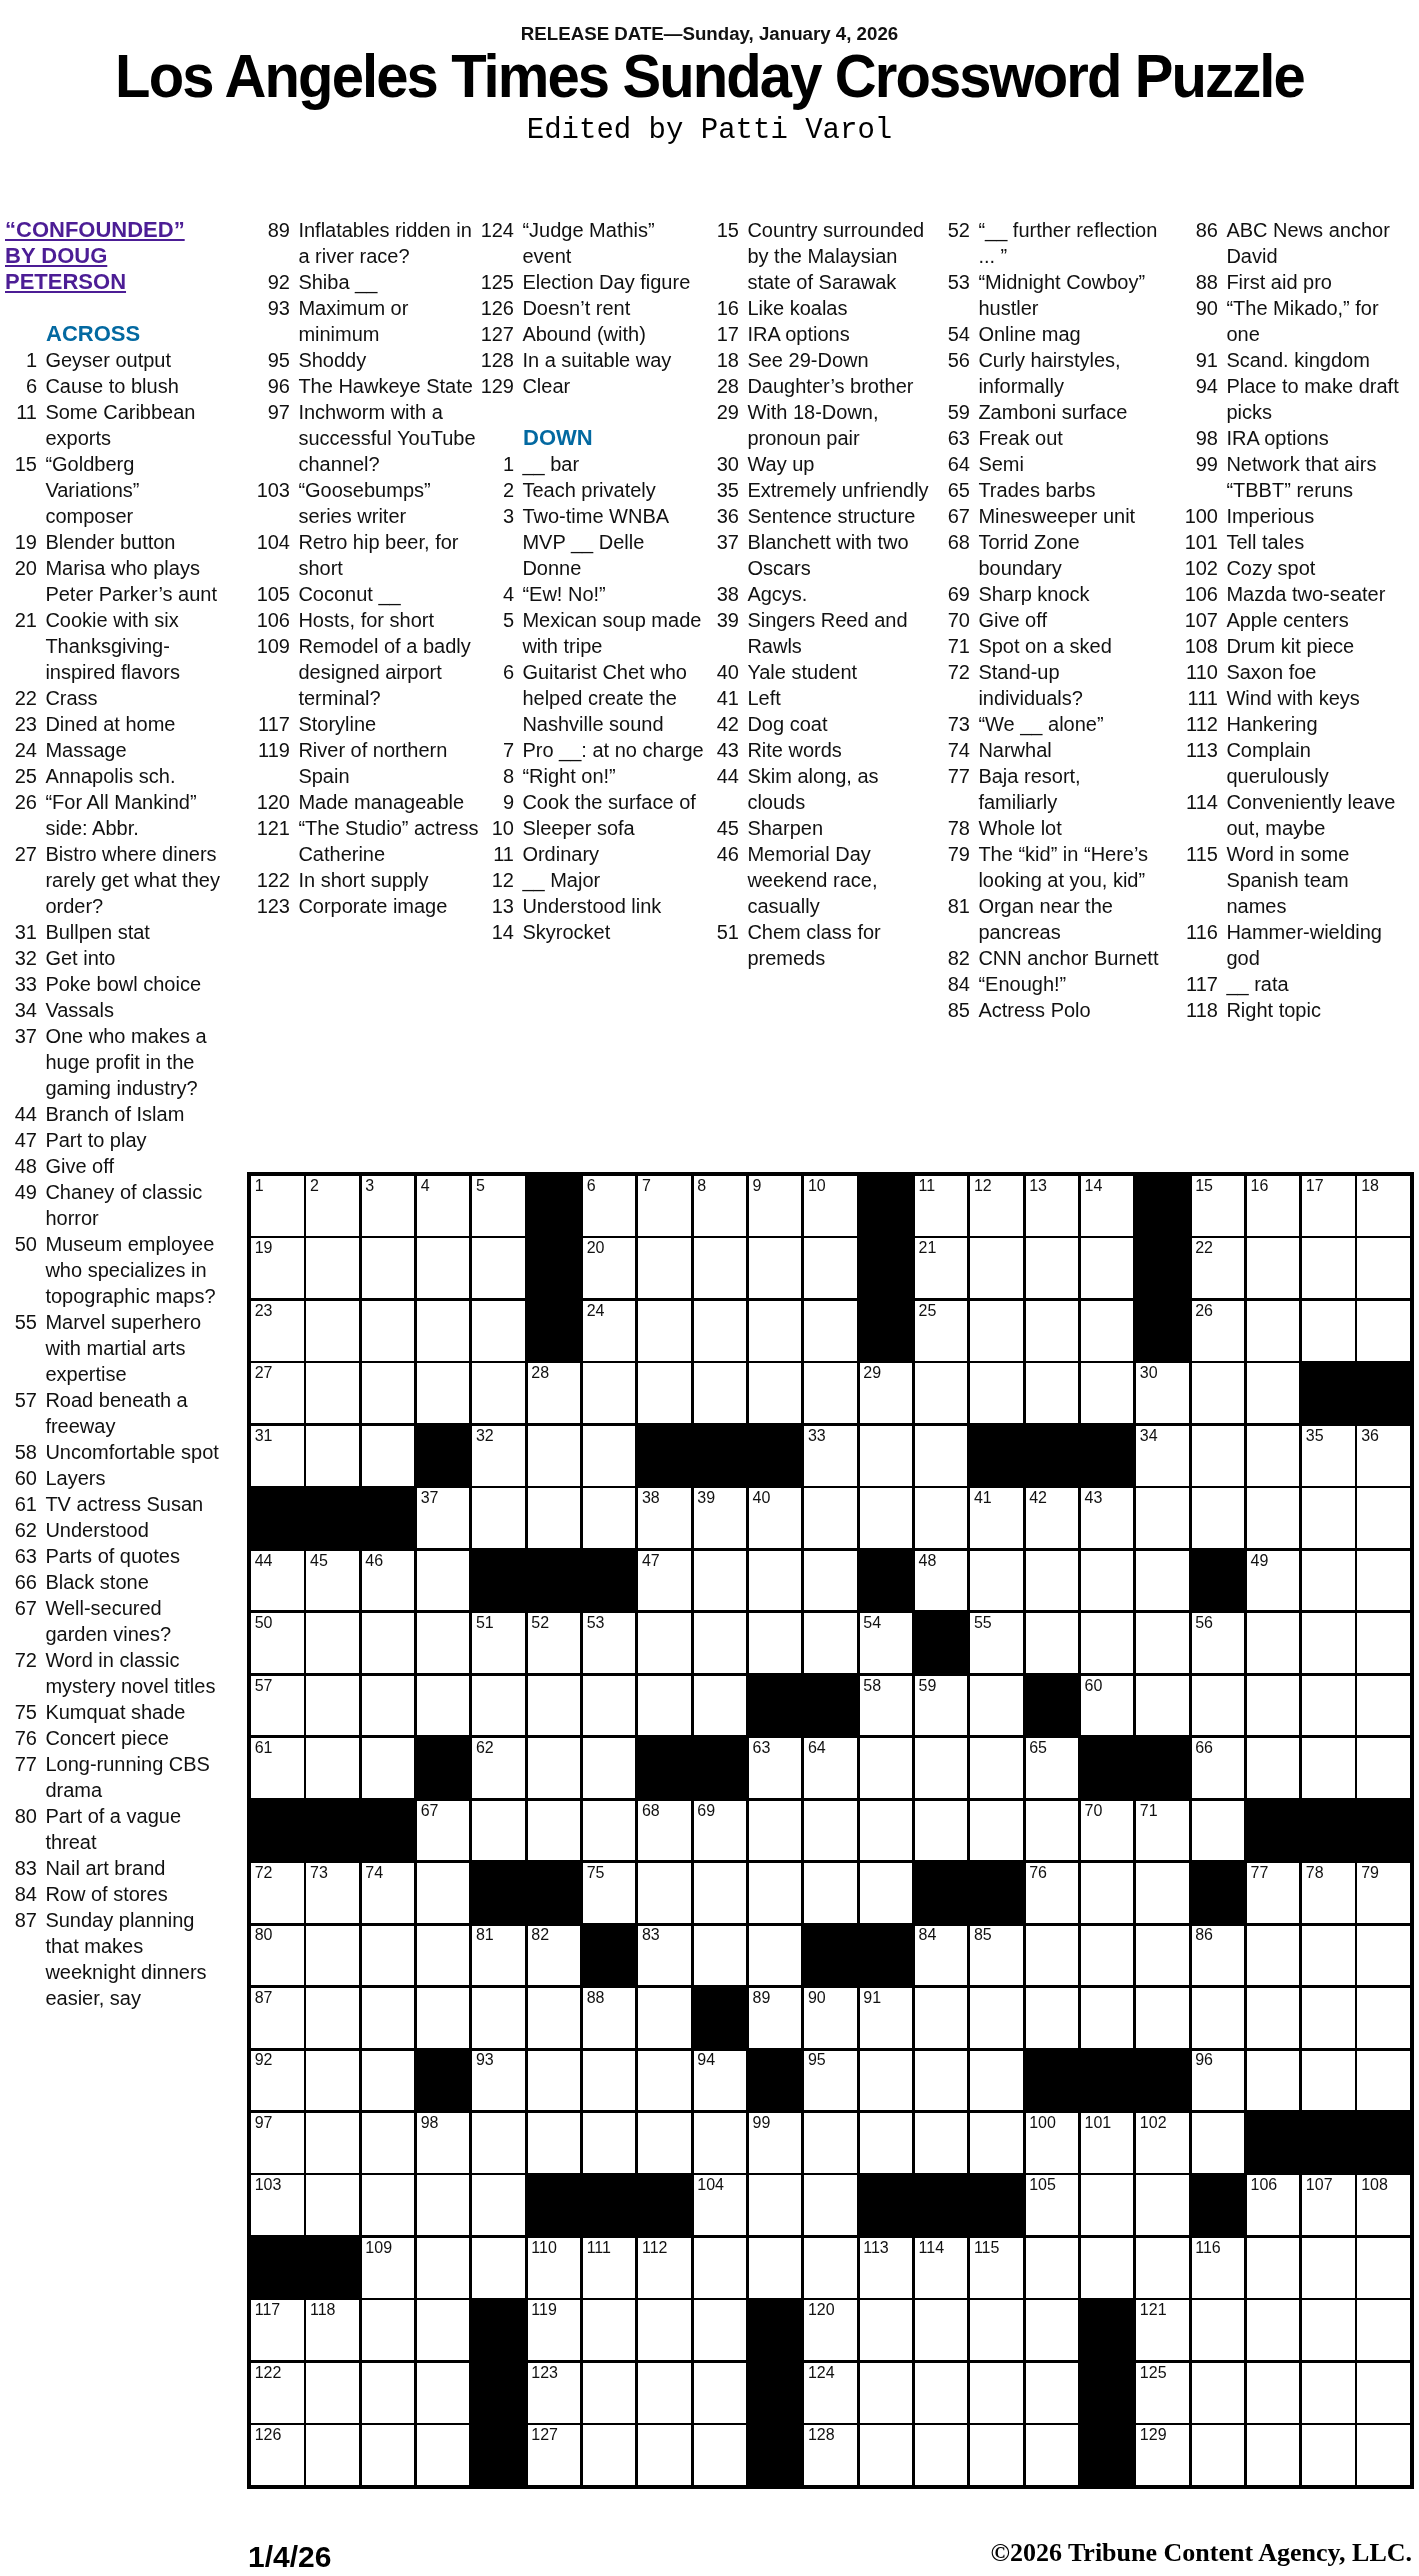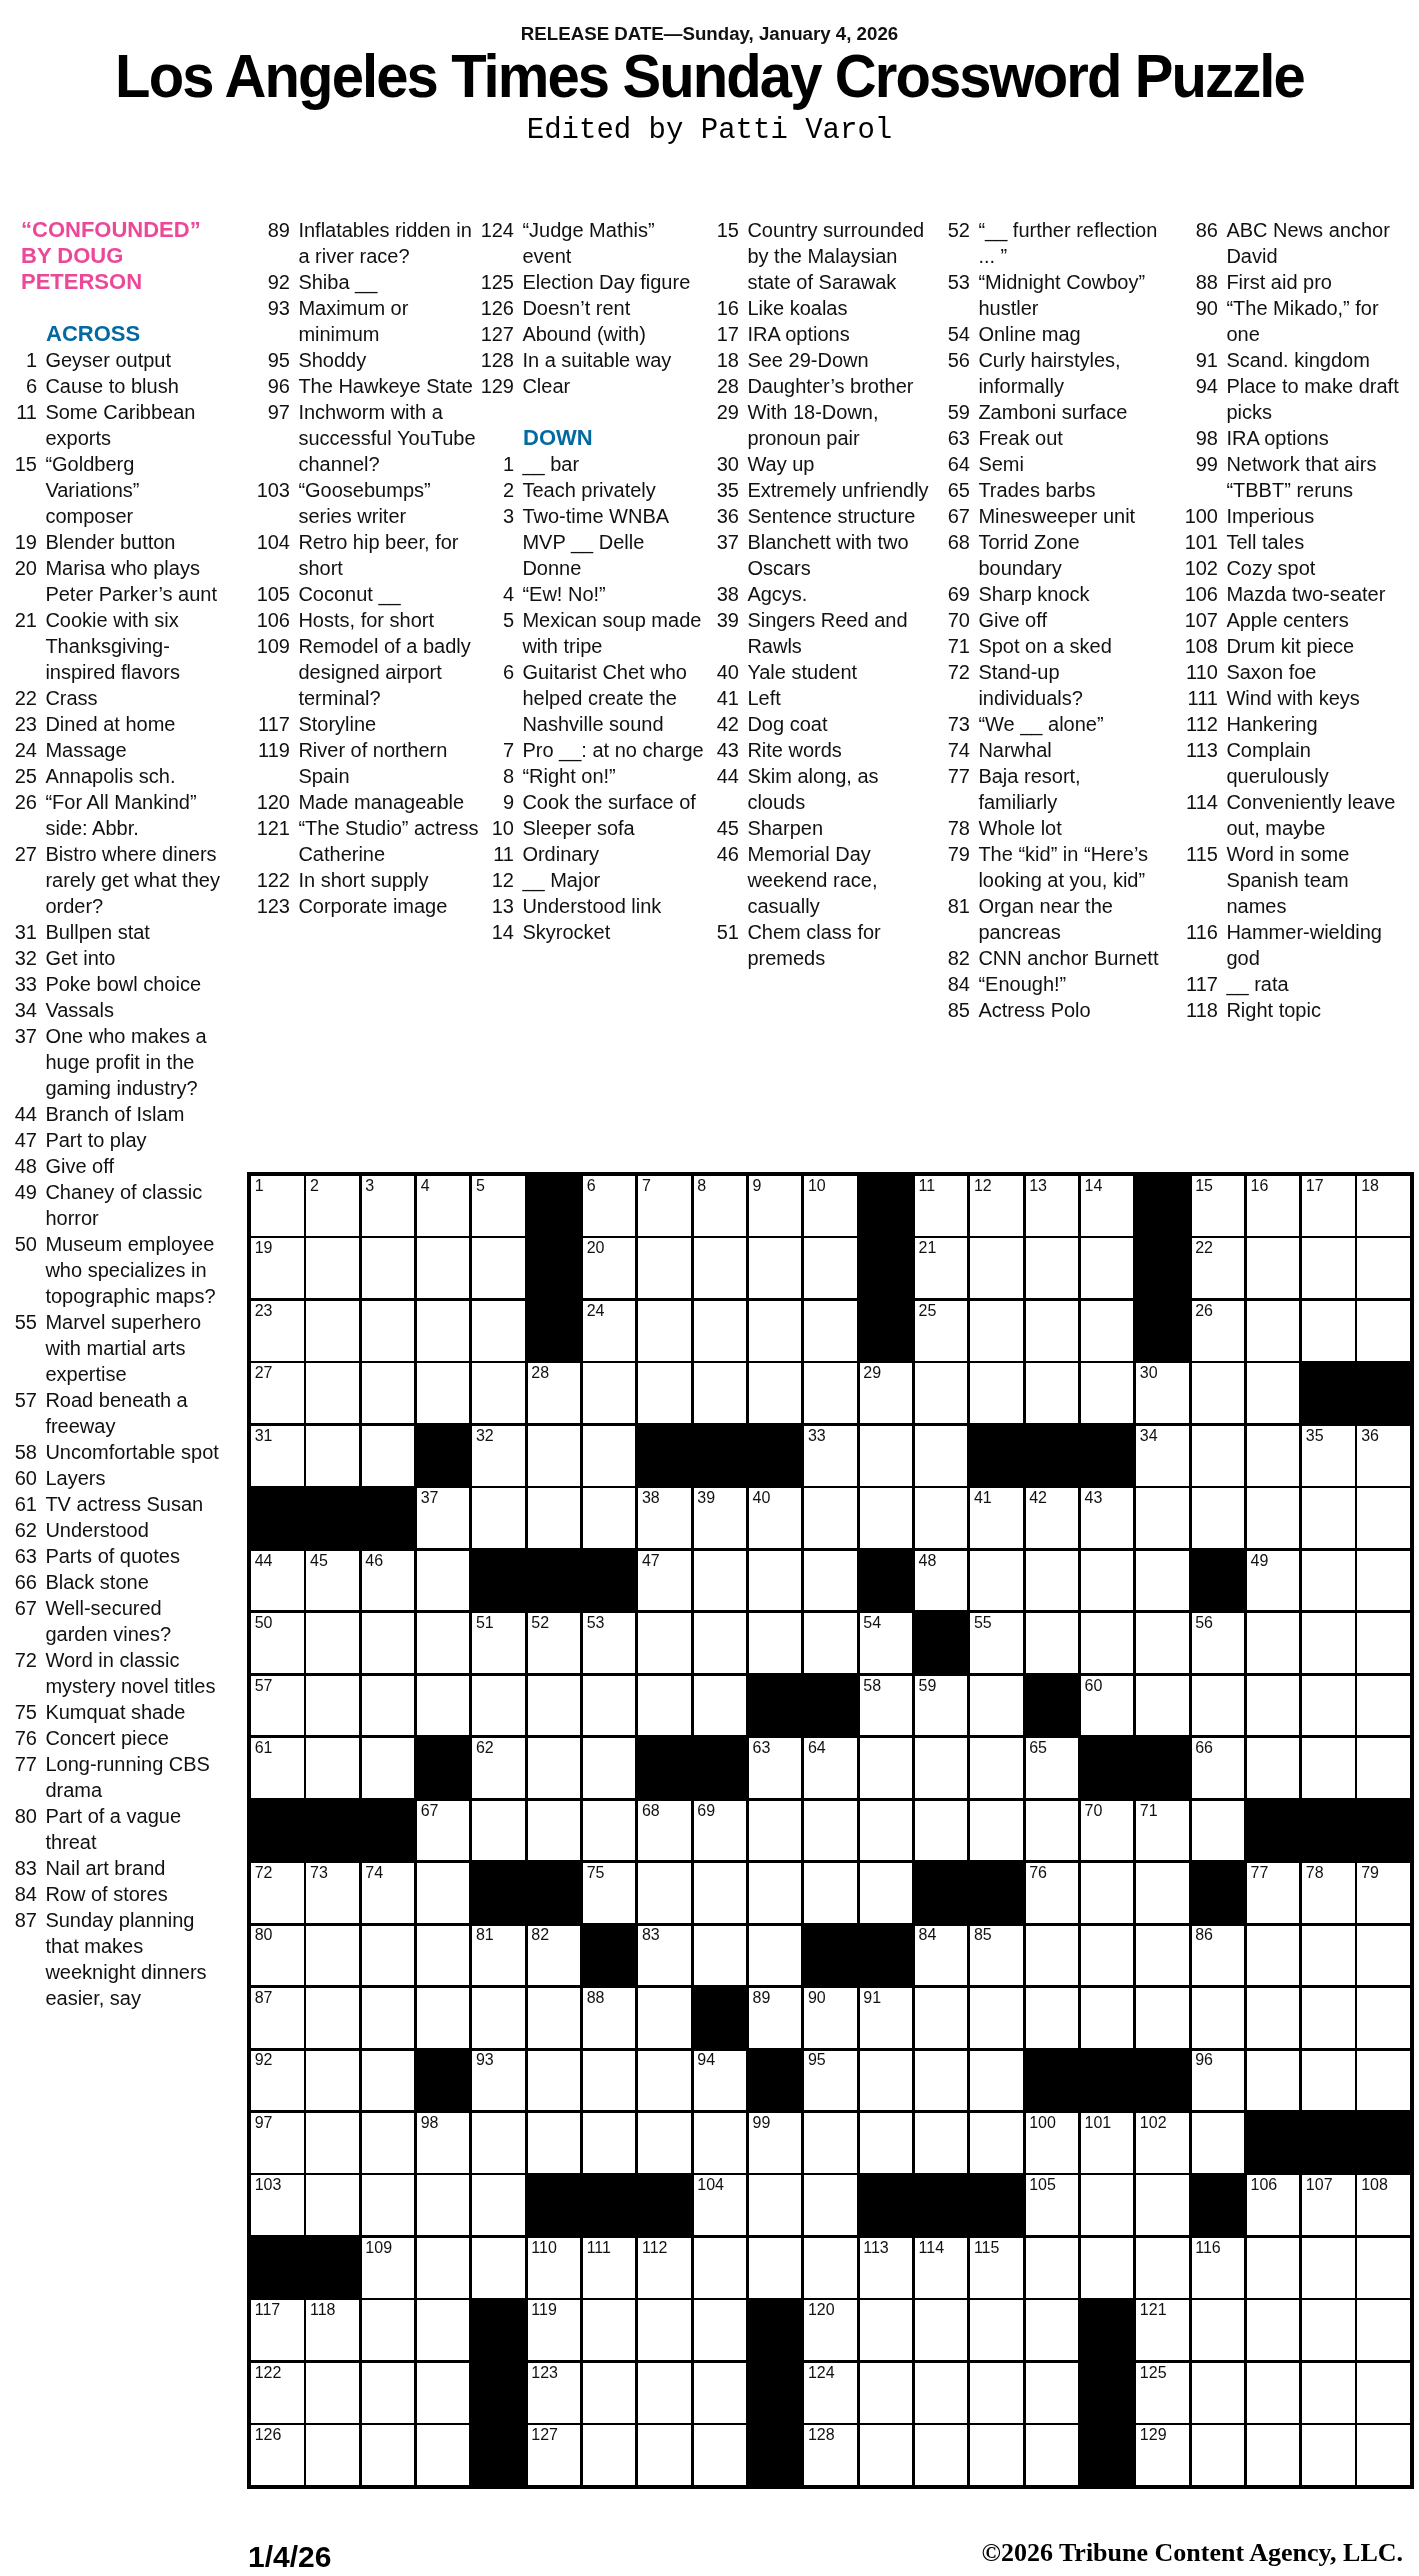--- a/index.html
+++ b/index.html
@@ -18,21 +18,21 @@
   }
   .subtitle{
     position:absolute;top:112px;left:0;width:100%;text-align:center;
     font-family:Liberation Mono, monospace;font-size:29px;line-height:37px;color:#000;
   }
   #clue-area{position:absolute;top:217px;left:0;width:1419px;}
   .col{position:absolute;top:0;}
   .col0{left:0px;}  .col1{left:253px;} .col2{left:477px;}
   .col3{left:702px;} .col4{left:933px;} .col5{left:1181px;}
   .byline-line{
-    font-weight:bold;font-size:22px;line-height:26px;padding-left:21px;color:#ec4899;
+    font-weight:bold;font-size:22px;line-height:26px;padding-left:5px;color:#4c1d95;text-decoration:underline;
   }
   .sect-head{
     font-weight:bold;font-size:22px;line-height:26px;margin-left:46px;width:183px;
     text-align:left;color:#0369a1;
   }
   .spacer{height:26px;}
   .clue{display:flex;align-items:flex-start;}
   .cnum{
     flex:none;width:37px;text-align:right;font-size:20px;line-height:26px;color:#111;
   }
@@ -48,21 +48,21 @@
   .cell{position:relative;}
   .cell.w{background:#fff;}
   .cell.b{background:#000;}
   .cellnum{
     position:absolute;top:0.9px;left:3.7px;font-size:16px;line-height:18px;color:#111;
   }
   .footer-date{
     position:absolute;left:248px;top:2540px;font-size:30px;font-weight:bold;color:#000;
   }
   .copyright{
-    position:absolute;right:16px;top:2538px;text-align:right;
+    position:absolute;right:7px;top:2538px;text-align:right;
     font-family:"Liberation Serif",serif;font-size:26px;font-weight:bold;color:#000;
   }
 </style>
 </head>
 <body>
 
 <div class="release">RELEASE DATE—Sunday, January 4, 2026</div>
 <div class="title">Los Angeles Times Sunday Crossword Puzzle</div>
 <div class="subtitle">Edited by Patti Varol</div>
 

